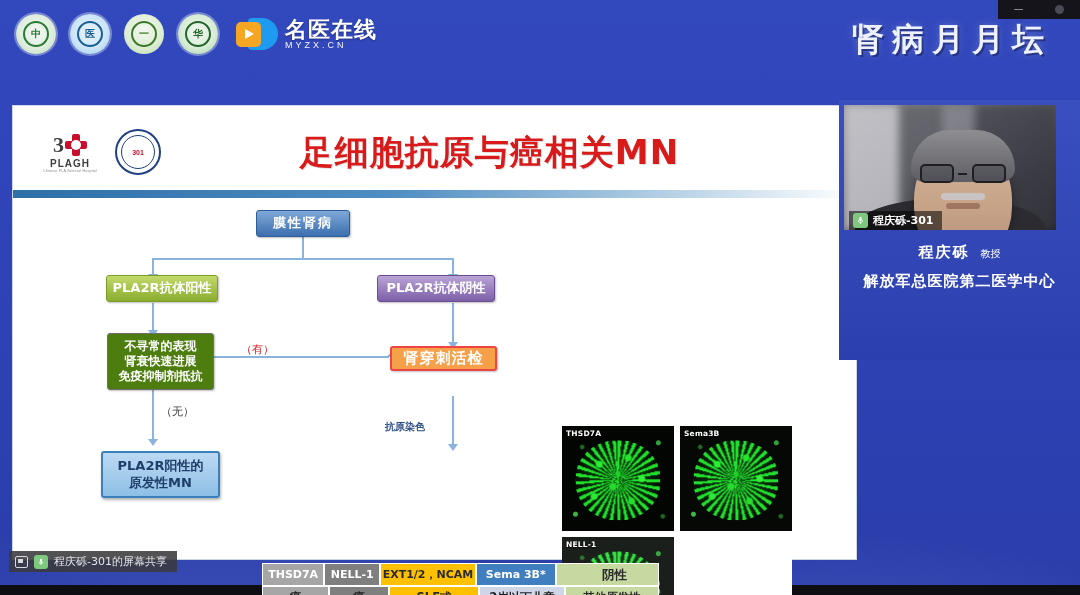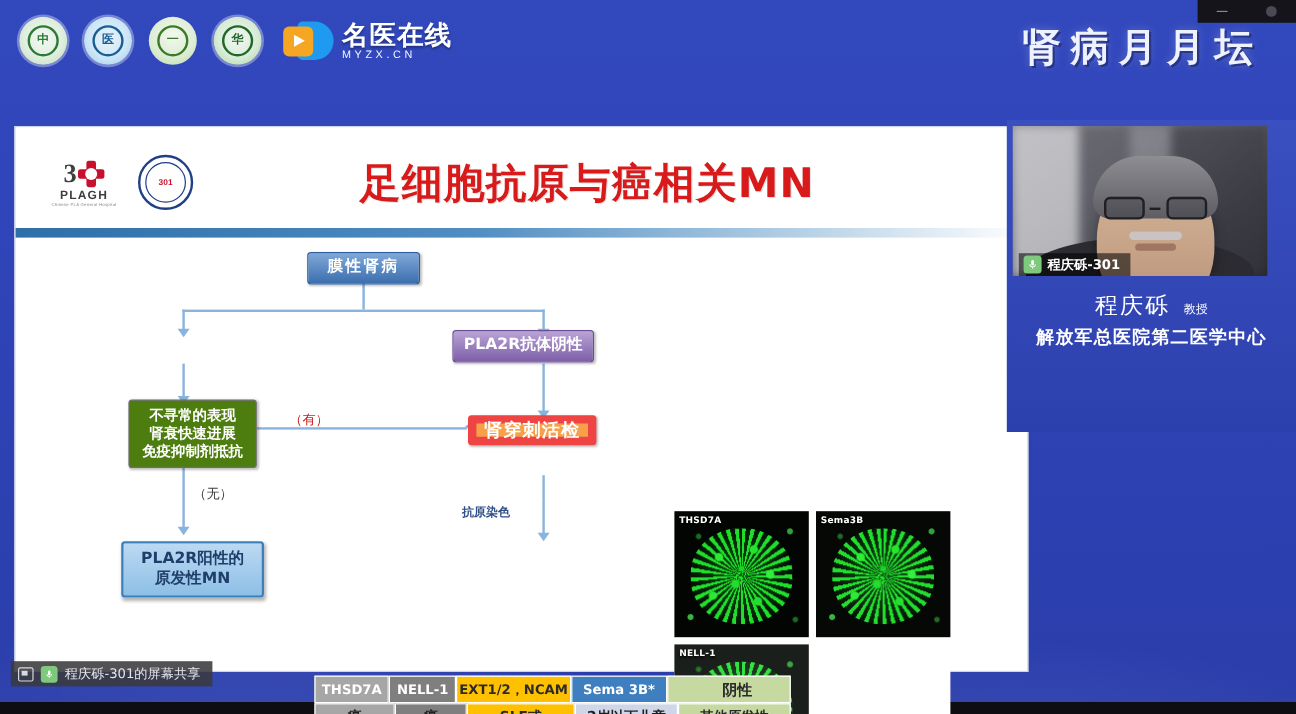--- a/index.html
+++ b/index.html
@@ -114,21 +114,21 @@
     position:absolute; display:flex; align-items:center; justify-content:center;
     text-align:center; color:#fff; font-weight:bold;
     font-family:"DejaVu Sans",sans-serif;
     border-radius:3px; line-height:1.25;
     box-shadow:1px 1px 2px rgba(0,0,0,.25);
   }
   .fbox.blue   { background:linear-gradient(180deg,#7fa8d8,#3c6fae); border:1px solid #2c5d99; }
   .fbox.green  { background:linear-gradient(180deg,#c2d96b,#8aad2e); border:1px solid #7b9c25; }
   .fbox.purple { background:linear-gradient(180deg,#b9a4d6,#7d5fa8); border:1px solid #6a4d93; }
   .fbox.grey   { background:#4d7c0f; border:1px solid #6e6e6e; }
-  .fbox.orange { background:#f7a04a; border:7px solid #ef4444; }
+  .fbox.orange { background:#f7a04a; border:2px solid #ef4444; }
   .fbox.teal   { background:#5ba9bf; border:1px solid #4b97ad; }
   .fbox.lblue  { background:linear-gradient(180deg,#bcd9f2,#8dbfe6); border:2px solid #3b7fbd; color:#1f3f6b;
                  text-shadow:none; box-shadow:1px 2px 3px rgba(0,0,0,.3);}
 
   .conn{ position:absolute; background:#8ab4dd; }
   .arrowhead{
     position:absolute; width:0;height:0;
     border-left:5px solid transparent;border-right:5px solid transparent;
     border-top:7px solid #8ab4dd;
   }
@@ -253,21 +253,21 @@
   .mic-ico{
     width:15px;height:15px;border-radius:3px;background:#7ec97e;
     display:flex;align-items:center;justify-content:center;
   }
   .mic-ico svg{ width:9px;height:11px; fill:#ffffff; }
   .namebadge span{ color:#fff;font-size:11px;font-weight:bold;font-family:"DejaVu Sans",sans-serif;}
   .pres-name{
     position:absolute; left:0; right:0; top:142px; text-align:center;
     color:#fff; font-family:"DejaVu Sans",sans-serif;
   }
-  .pres-name .n{ font-size:19px;font-weight:normal;letter-spacing:2px;text-align:center;}
+  .pres-name .n{ font-size:15px;font-weight:bold;letter-spacing:2px;text-align:center;}
   .pres-name .t{ font-size:10px;margin-left:6px;}
   .pres-affil{
     position:absolute; left:0; right:0; top:172px; text-align:center;
     color:#fff; font-size:15px; font-weight:bold; letter-spacing:1px;
     font-family:Liberation Sans, sans-serif;
   }
 
   
   .sharebar{
     position:absolute; left:9px; bottom:23px; height:21px;
@@ -362,20 +362,21 @@
 
     <div class="conn" style="left:139px;top:192px;width:2px;height:52px;"></div>
     <div class="arrowhead" style="left:135px;top:241px;"></div>
 
     <div class="conn" style="left:439px;top:198px;width:2px;height:20px;"></div>
     <div class="conn" style="left:439px;top:218px;width:2px;height:32px;"></div>
     <div class="arrowhead" style="left:435px;top:246px;"></div>
 
     <div class="fbox blue" style="left:243px;top:12px;width:94px;height:27px;font-size:13px;letter-spacing:2px;">膜性肾病</div>
 
+    <div class="fbox green" style="left:93px;top:77px;width:112px;height:27px;font-size:13px;">PLA2R抗体阳性</div>
 
     <div class="fbox purple" style="left:364px;top:77px;width:118px;height:27px;font-size:13px;">PLA2R抗体阴性</div>
 
     <div class="fbox grey" style="left:94px;top:135px;width:107px;height:57px;font-size:12px;white-space:pre-line;">不寻常的表现
 肾衰快速进展
 免疫抑制剂抵抗</div>
 
     <div class="fbox orange" style="left:377px;top:148px;width:107px;height:25px;font-size:15px;letter-spacing:1px;">肾穿刺活检</div>
 
 

